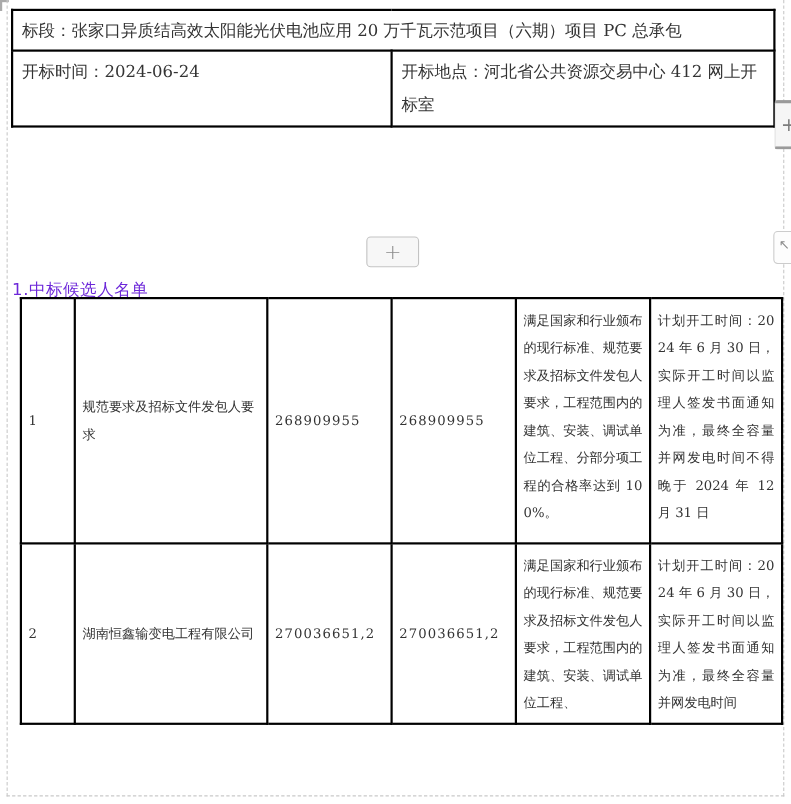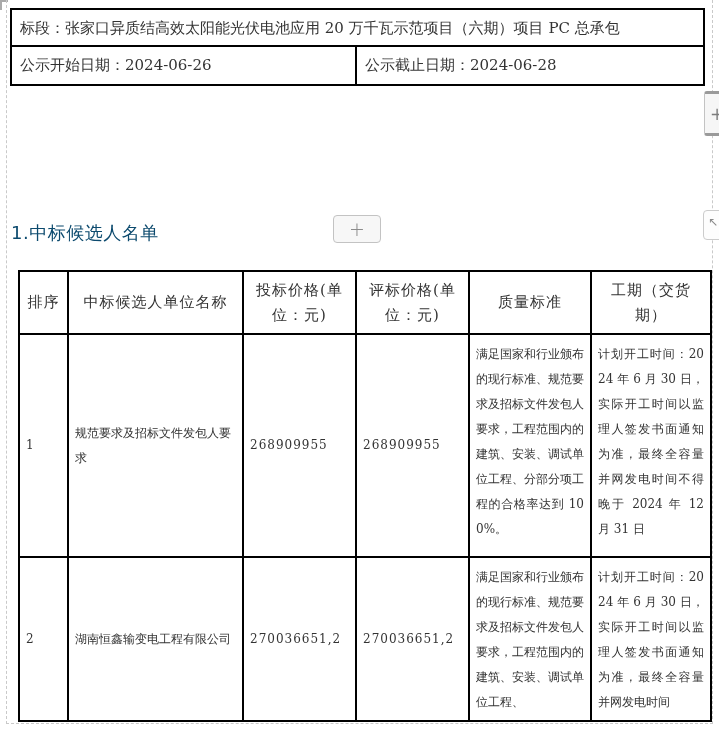--- a/index.html
+++ b/index.html
@@ -34,23 +34,23 @@
                    font-size: 15px; letter-spacing: 1px; padding: 4px 5px; }
   .cand-table td { font-size: 12px; line-height: 25px; padding: 6px 6px; margin-top: 38px; }
   td.mid  { vertical-align: middle; }
   td.num  { vertical-align: middle; letter-spacing: 1px; white-space: nowrap; }
   td.longtext { vertical-align: top; text-align: justify; text-justify: inter-character;
                 word-break: break-all; padding: 7px 6px; }
   .clip2 { height: 148px; overflow: hidden; text-align: justify; word-break: break-all; }
 
   
   .section-title {
-    position: absolute; left: 11px; top: 221px;
+    position: absolute; left: 11px; top: 254px;
     font-family: "DejaVu Sans", "Liberation Sans", sans-serif;
-    font-size: 18px; color: #0c4a6e; letter-spacing: 0.5px;
+    font-size: 15px; color: #6d28d9; letter-spacing: 0.5px;
   }
 
   
   .insert-btn {
     position: absolute; left: 333px; top: 215px; width: 48px; height: 28px;
     background: #f7f7f7; border: 1px solid #c3c3c3; border-radius: 4px;
     display: flex; align-items: center; justify-content: center;
     font-family: "DejaVu Sans", sans-serif; font-size: 19px; font-weight: 300;
     color: #8c8c8c; cursor: pointer; z-index: 5;
   }
@@ -84,23 +84,23 @@
 
   <table class="info-table">
     <colgroup>
         <col style="width:345px">
         <col style="width:348px">
       </colgroup>
     <tbody>
         <tr style="height:37px">
       <td colspan="2" style="line-height:27px; padding-top:5px">标段：张家口异质结高效太阳能光伏电池应用 20 万千瓦示范项目（六期）项目 PC 总承包</td>
     </tr>
-    <tr style="height:39px">
-      <td>公示开始日期：2024-06-26</td>
-      <td>公示截止日期：2024-06-28</td>
+    <tr style="height:69px">
+      <td>开标时间：2024-06-24</td>
+      <td>开标地点：河北省公共资源交易中心 412 网上开标室</td>
     </tr>
   </tbody>
     </table>
 
   <div class="insert-btn">
     <span>+</span>
   </div>
 
   <div class="scroll-plus">
     <span>+</span>
@@ -115,28 +115,20 @@
   <table class="cand-table">
     <colgroup>
       <col style="width:49px">
         <col style="width:175px">
         <col style="width:113px">
       <col style="width:113px">
         <col style="width:122px">
         <col style="width:120px">
     </colgroup>
     <tbody>
-        <tr style="height:63px">
-      <th>排序</th>
-      <th>中标候选人单位名称</th>
-      <th>投标价格(单位：元)</th>
-      <th>评标价格(单位：元)</th>
-      <th>质量标准</th>
-      <th>工期（交货期）</th>
-    </tr>
     <tr style="height:223px">
       <td class="mid">1</td>
       <td class="mid">规范要求及招标文件发包人要求</td>
       <td class="num">268909955</td>
       <td class="num">268909955</td>
       <td class="longtext">满足国家和行业颁布的现行标准、规范要求及招标文件发包人要求，工程范围内的建筑、安装、调试单位工程、分部分项工程的合格率达到 100%。</td>
       <td class="longtext">计划开工时间：2024 年 6 月 30 日，实际开工时间以监理人签发书面通知为准，最终全容量并网发电时间不得晚于 2024 年 12 月 31 日</td>
     </tr>
     <tr style="height:162px">
       <td class="mid">2</td>

